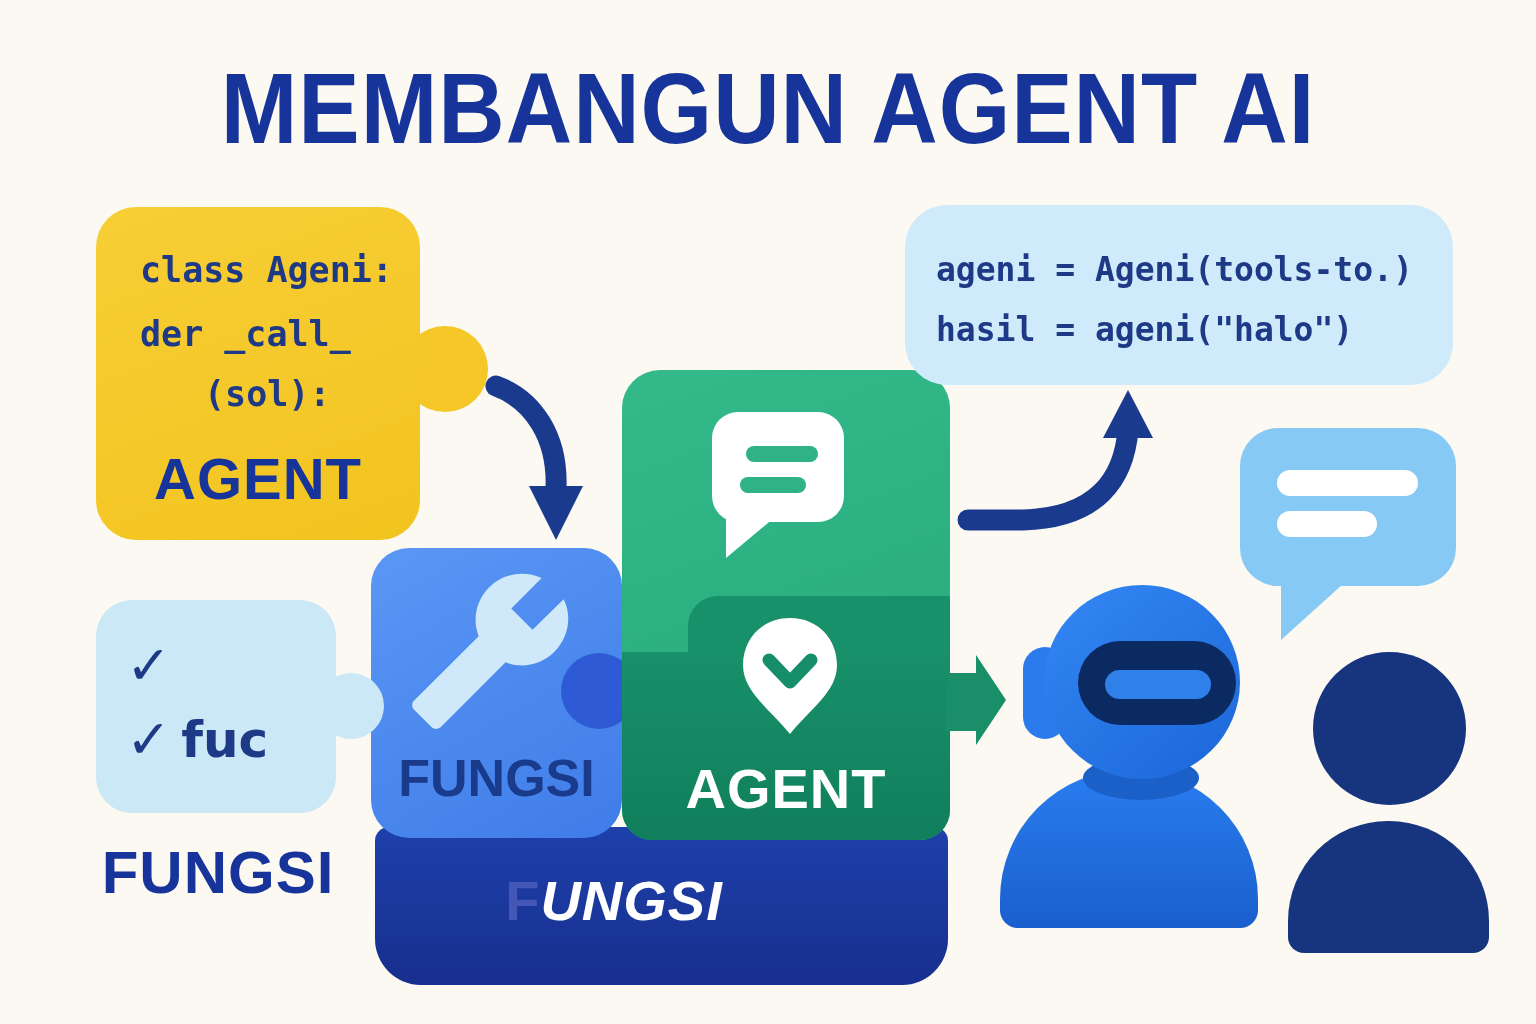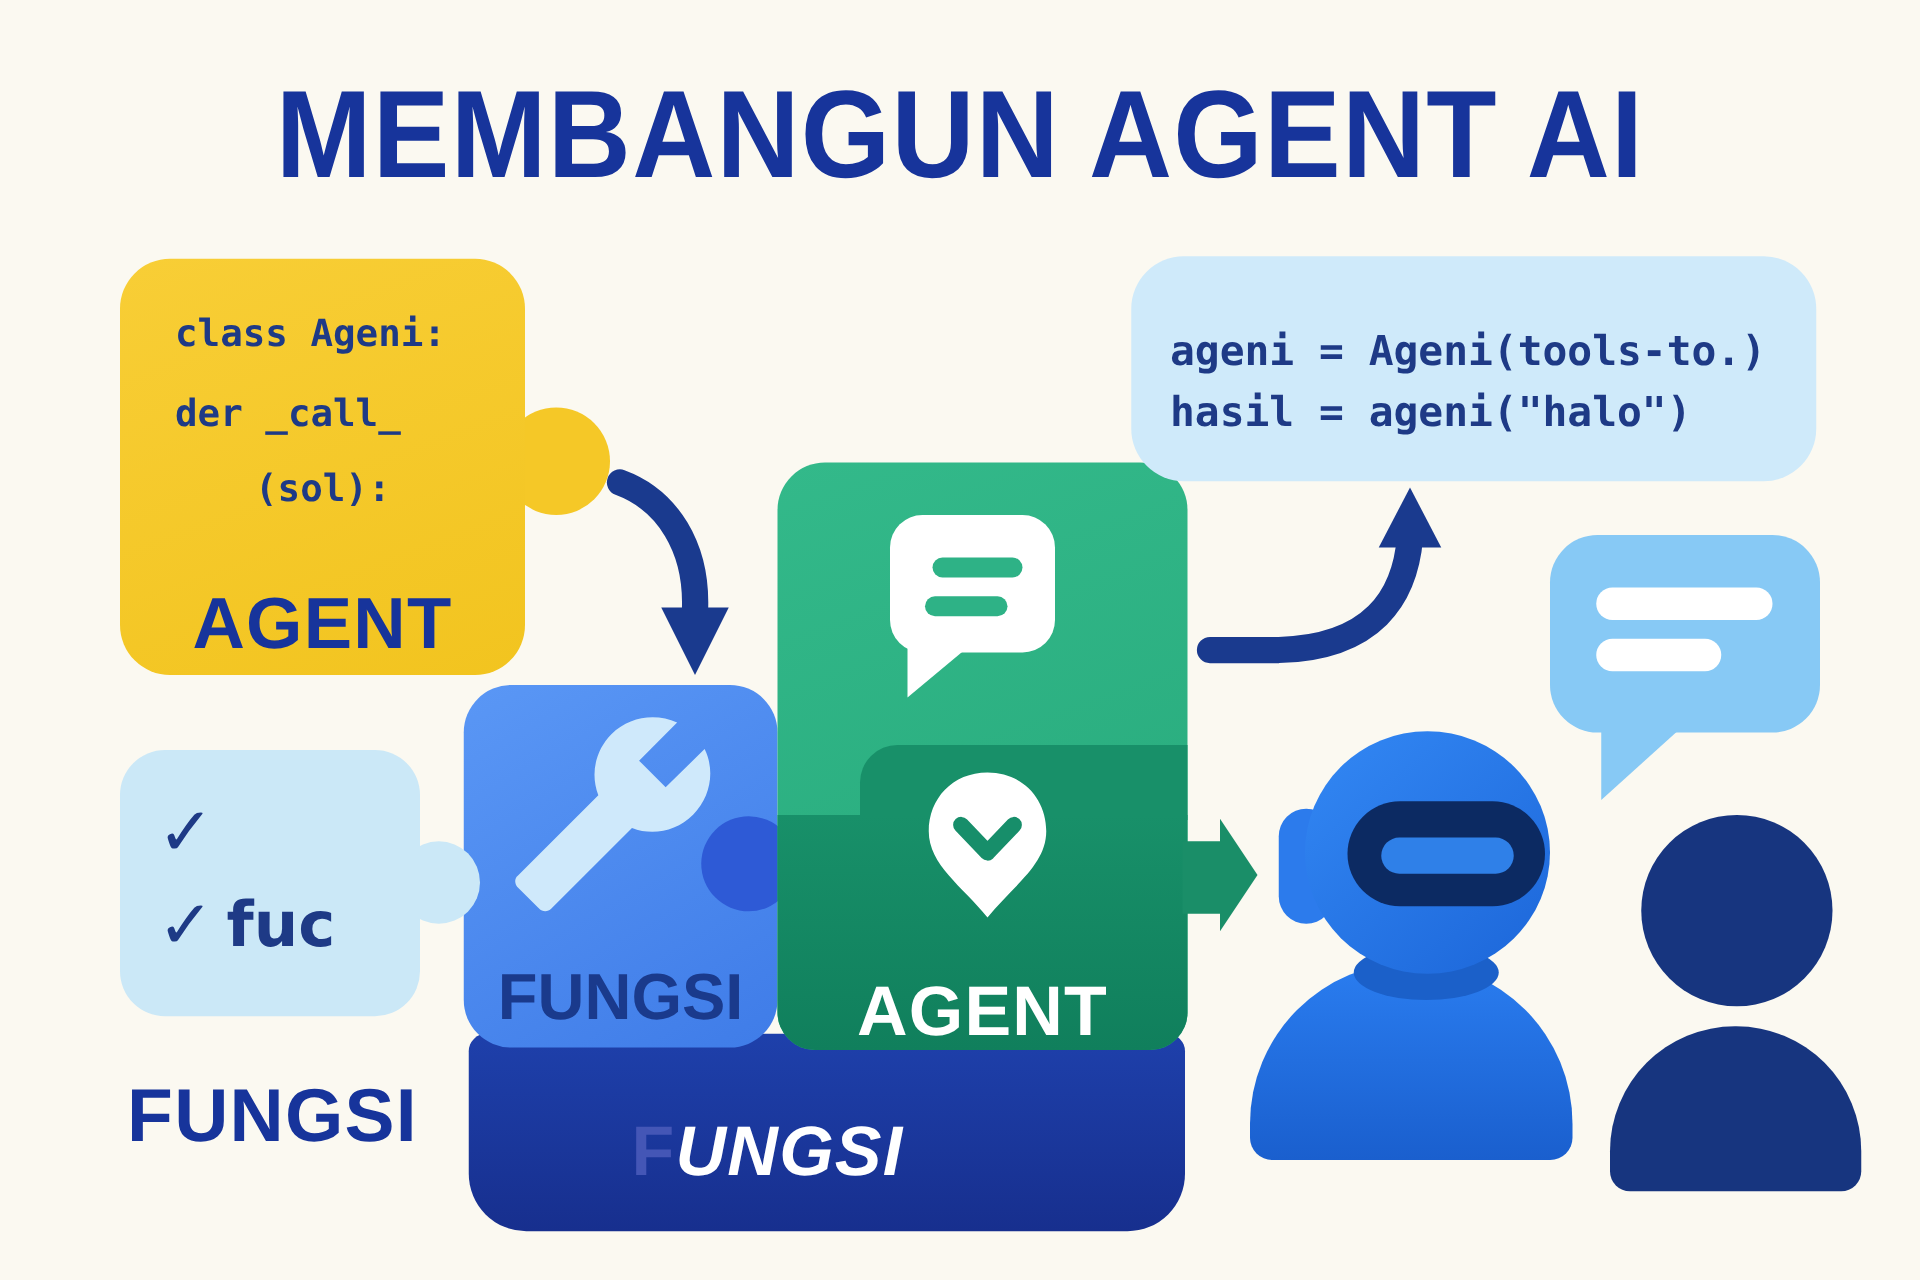--- a/index.html
+++ b/index.html
@@ -1,39 +1,39 @@
 <!DOCTYPE html>
 <html><head>
 <meta charset="utf-8">
 <style>
   html,body{margin:0;padding:0;}
   body{font-family:"Liberation Sans",sans-serif;background:#e8e8e8;}
   #canvas{position:relative;width:1536px;height:1024px;background:#fbf9f1;overflow:hidden;}
   .abs{position:absolute;}
   .mono{font-family:"DejaVu Sans Mono",monospace;font-weight:bold;}
-  .sans{font-family:"Liberation Sans",sans-serif;font-weight:bold;margin-top:20px;}
+  .sans{font-family:"Liberation Sans",sans-serif;font-weight:bold;}
 
   
   .title{left:0;right:0;top:56px;text-align:center;font-size:92px;font-weight:bold;
          color:#17349b;letter-spacing:1px;transform:scaleY(1.08);}
 
   
   .yellow-piece{left:96px;top:207px;width:324px;height:333px;border-radius:40px;
                 background:linear-gradient(160deg,#f8ce36,#f2c41f);}
   .yellow-knob{left:402px;top:326px;width:86px;height:86px;border-radius:50%;background:#f5c827;}
-  .ycode{color:#1e3a86;font-size:30px;white-space:pre;}
+  .ycode{color:#1e3a86;font-size:35px;white-space:pre;}
   .ycode1{left:140px;top:250px;}
   .ycode2{left:140px;top:314px;}
   .ycode3{left:204px;top:374px;}
   .ylabel{left:96px;top:445px;width:324px;text-align:center;font-size:58px;color:#17349b;letter-spacing:1px;}
 
   
   .code-card{left:905px;top:205px;width:548px;height:180px;border-radius:42px;background:#cfeafa;}
   .ccode{color:#1e3a86;font-size:33px;white-space:pre;}
-  .ccode1{left:936px;top:250px;margin-top:11px;}
+  .ccode1{left:936px;top:250px;}
   .ccode2{left:936px;top:310px;}
 
   
   .check-card{left:96px;top:600px;width:240px;height:213px;border-radius:36px;background:#cbe8f7;}
   .check-knob{left:318px;top:673px;width:66px;height:66px;border-radius:50%;background:#cbe8f7;}
   .check-row{display:flex;align-items:center;gap:10px;color:#1e3a86;}
   .check-row1{left:126px;top:634px;}
   .check-row2{left:126px;top:708px;}
   .check-glyph{font-size:54px;font-weight:bold;font-family:"DejaVu Sans",sans-serif;}
   .check-label{font-size:50px;font-weight:bold;font-family:"DejaVu Sans",sans-serif;}

